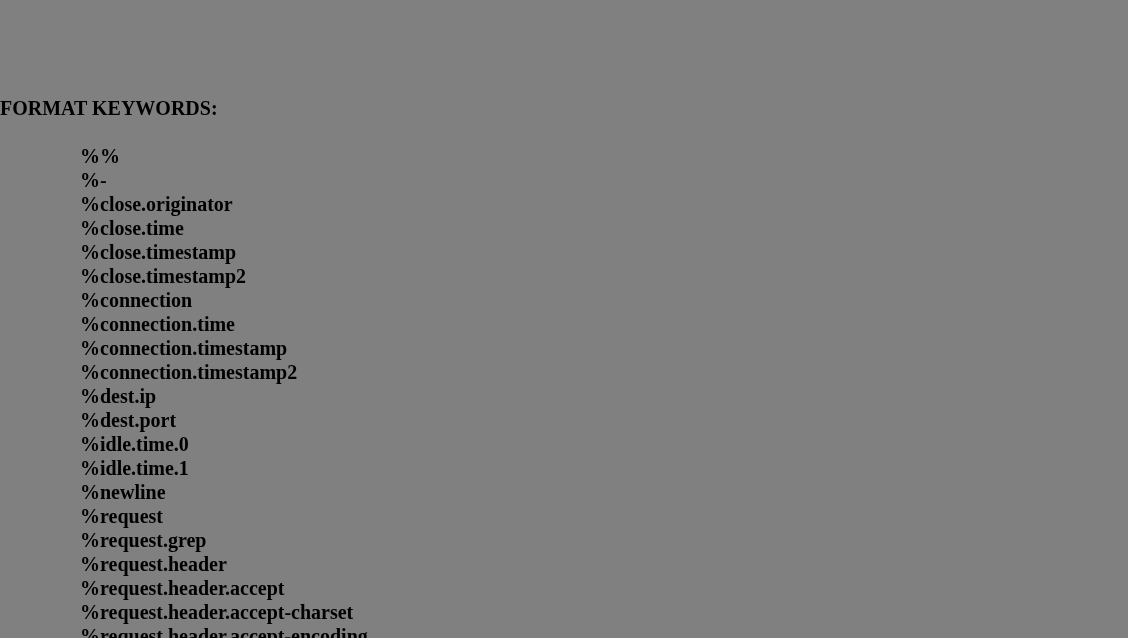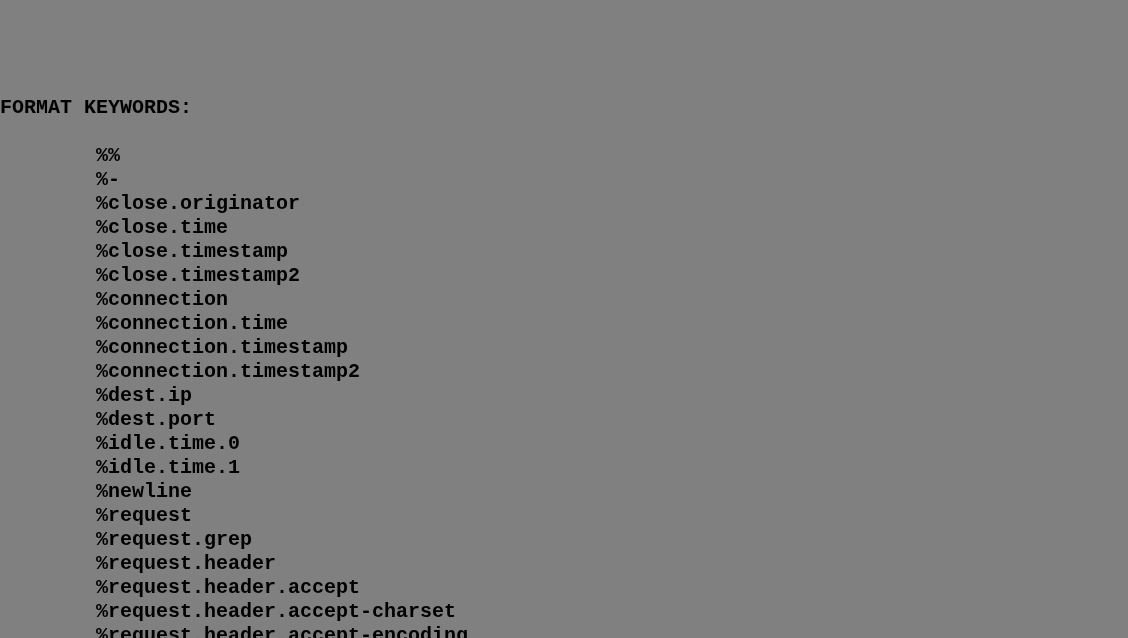--- a/index.html
+++ b/index.html
@@ -1,18 +1,19 @@
 <!DOCTYPE html>
 <html><head>
   <meta charset="utf-8">
   <style>
     * {
       margin: 0;
       padding: 0;
       box-sizing: border-box;
+      font-family: Liberation Serif, serif;
     }
     body {
       background-color: #808080;
       font-family: "Courier New", Courier, monospace;
       font-weight: bold;
       color: #000000;
       font-size: 20px;
       line-height: 1.2;
       white-space: pre;
       padding: 0;

